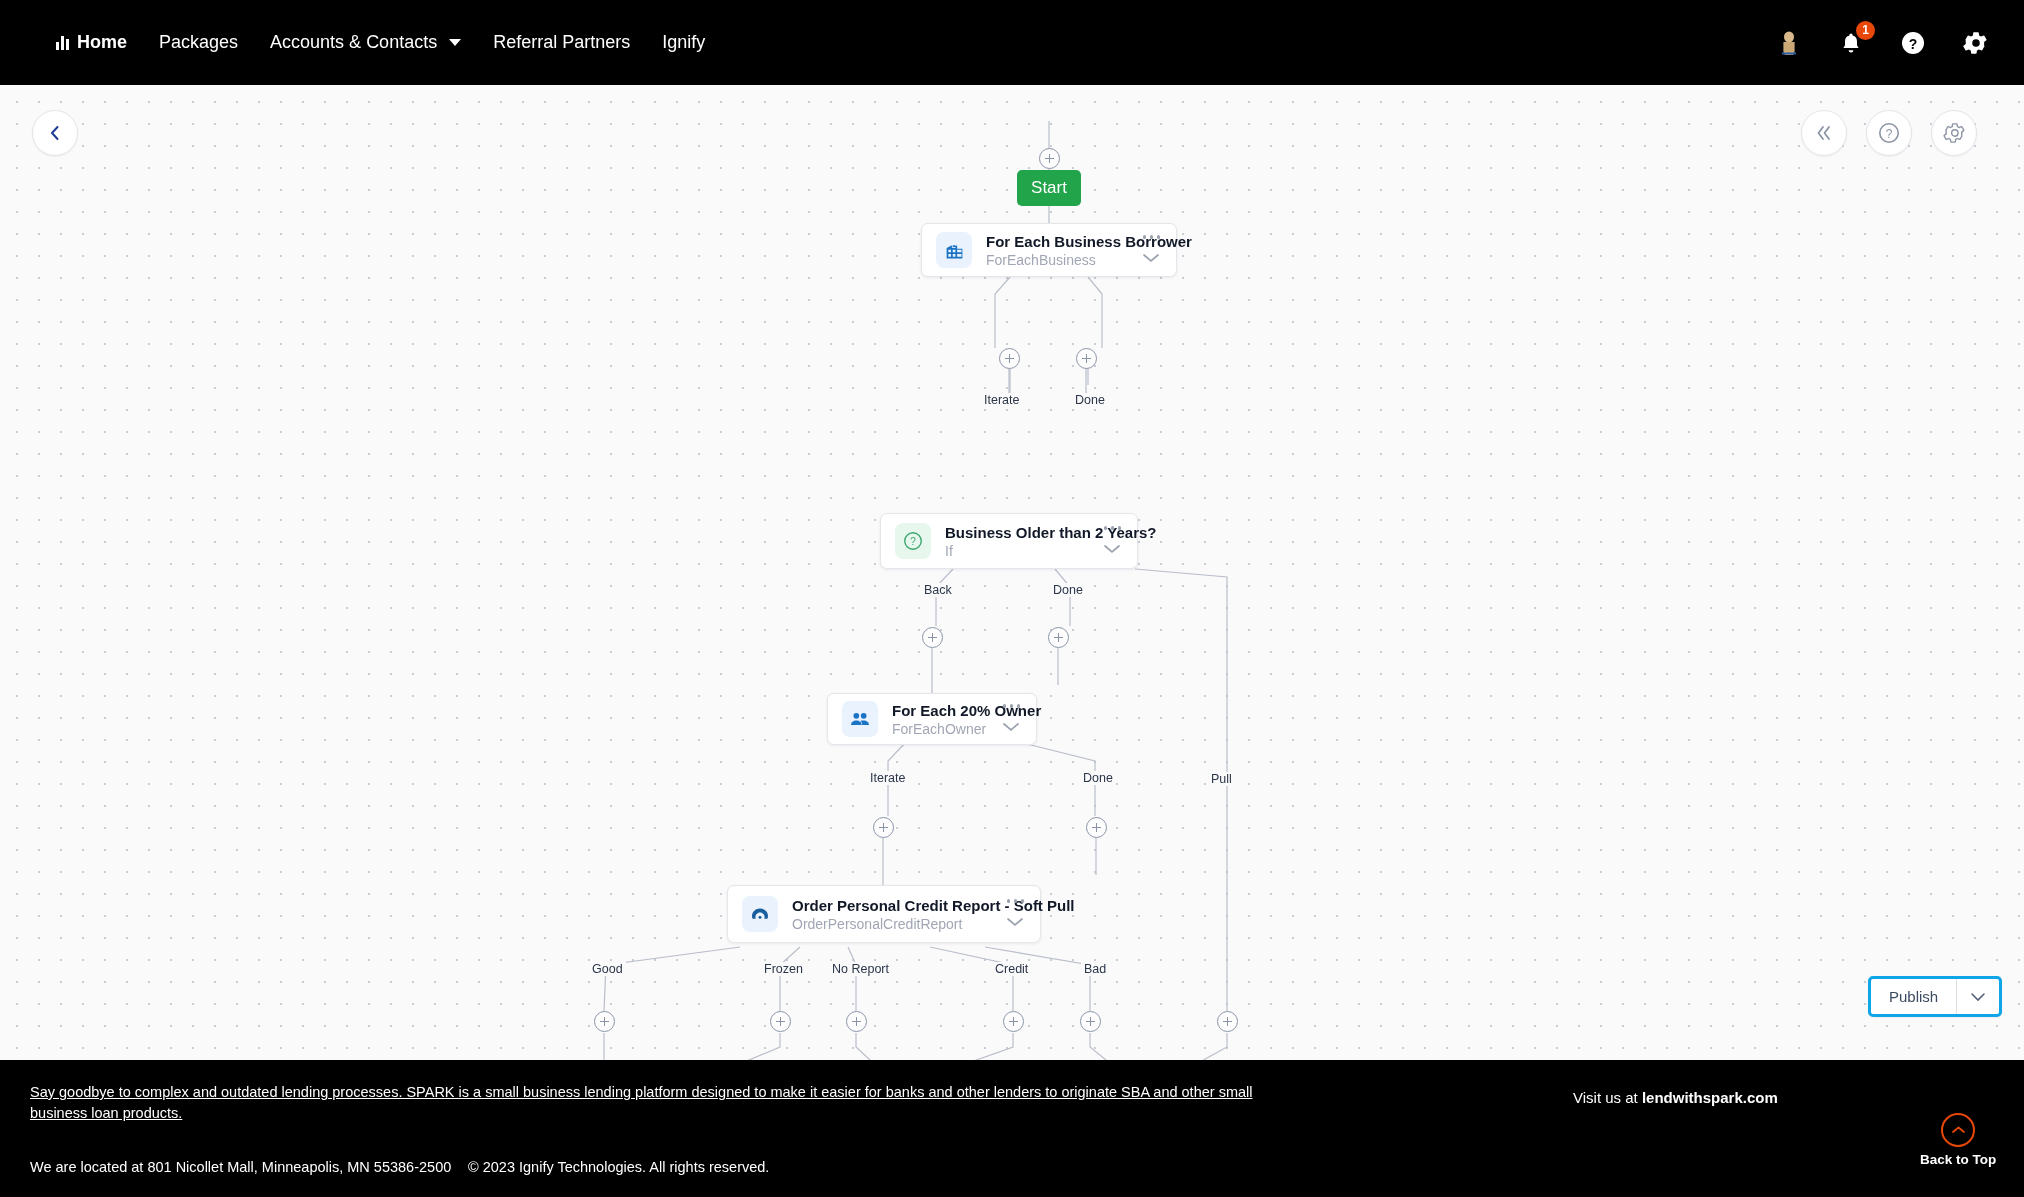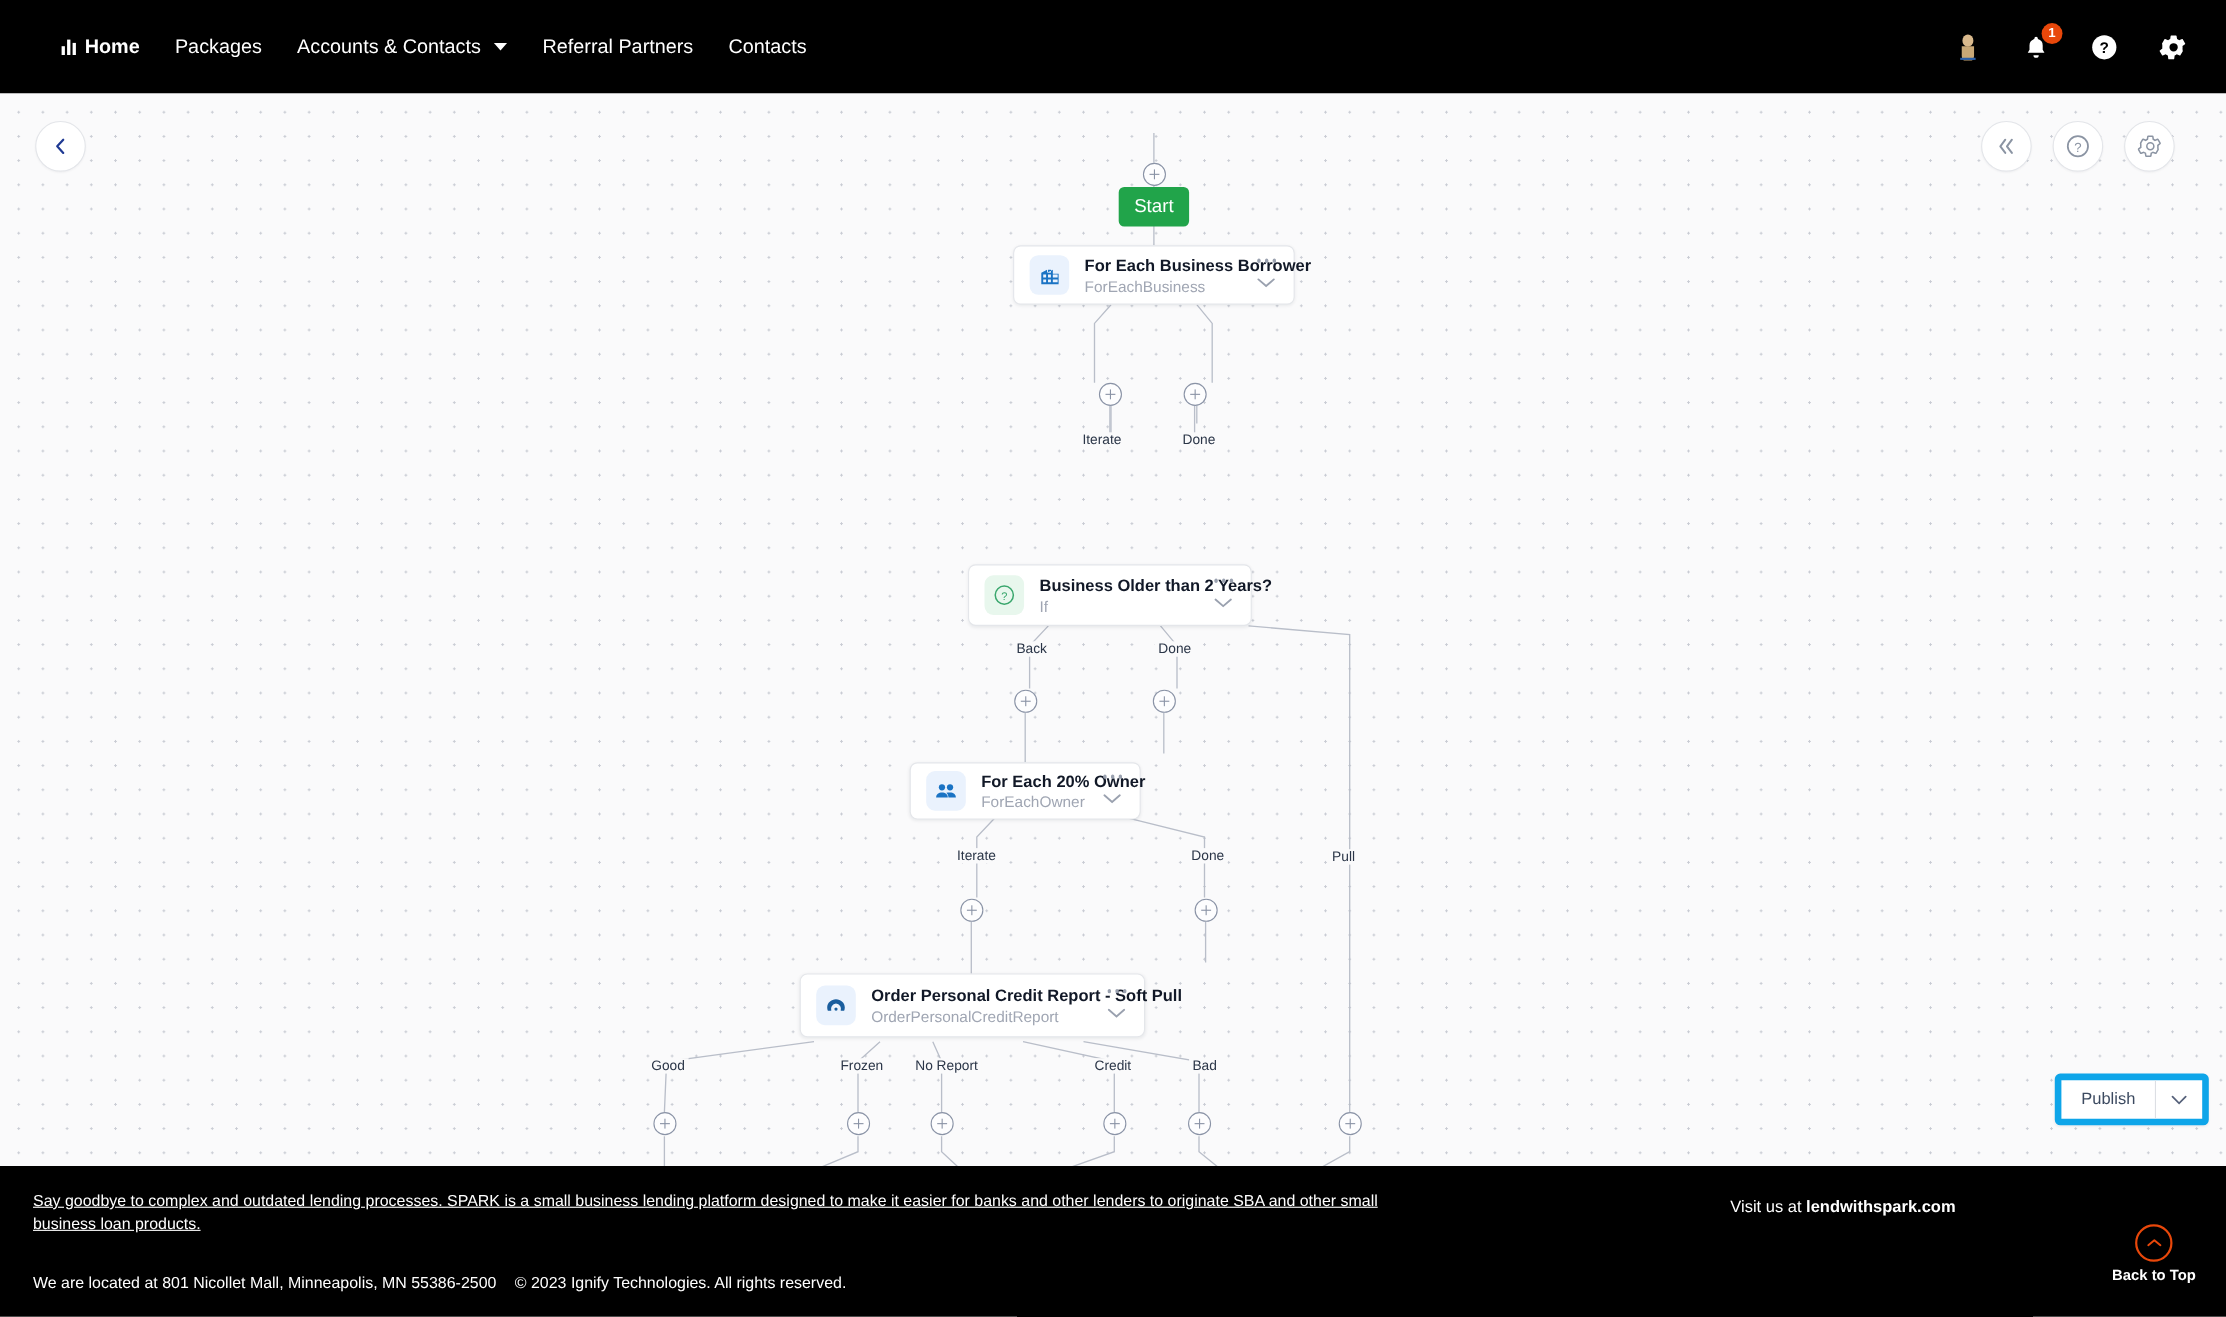--- a/index.html
+++ b/index.html
@@ -101,21 +101,21 @@
   .node-title { font-size:15px; font-weight:700; color:#111827; white-space:nowrap; }
   .node-sub { font-size:14px; color:#a0a6b3; margin-top:2px; white-space:nowrap; }
   .node-actions { display:flex; flex-direction:column; align-items:center;
     gap:8px; margin-left:12px; flex:0 0 auto; }
   .dots { display:flex; gap:3.5px; cursor:pointer; padding:2px; }
   .dots span { width:3.5px; height:3.5px; border-radius:50%; background:#9aa1af; display:block; }
   .chev { cursor:pointer; }
 
   .publish {
     position:absolute; left:1868px; top:976px; display:flex;
-    border:6px solid #0ea5e9; border-radius:5px; overflow:hidden; background:#fff;
+    border:3px solid #0ea5e9; border-radius:5px; overflow:hidden; background:#fff;
     box-shadow:0 1px 2px rgba(16,24,40,.05);
   }
   .publish .lbl {
     padding:9px 18px; font-size:15px; color:#3c4a60; cursor:pointer; white-space:nowrap;
   }
   .publish .split {
     border-left:1px solid #dcdfe4; padding:9px 13px; display:flex;
     align-items:center; cursor:pointer;
   }
 
@@ -159,21 +159,21 @@
       <span>Packages</span>
     </div>
     <div class="nav-link">
       <span>Accounts &amp; Contacts</span>
       <span class="caret-dn"></span>
     </div>
     <div class="nav-link">
       <span>Referral Partners</span>
     </div>
     <div class="nav-link">
-      <span>Contacts</span>
+      <span>Ignify</span>
     </div>
   </div>
 
   <div class="nav-right">
     <div class="ico-btn">
       <svg width="18" height="24" viewBox="0 0 18 24">
         <ellipse cx="9" cy="6" rx="5" ry="5.6" fill="#d9b98c"></ellipse>
         <path d="M3.4 11 h11.2 v9 a5.6 5.6 0 0 1-11.2 0 z" fill="#c9a876"></path>
         <rect x="2" y="21.5" width="14" height="2" fill="#2b5fa8"></rect>
       </svg>

